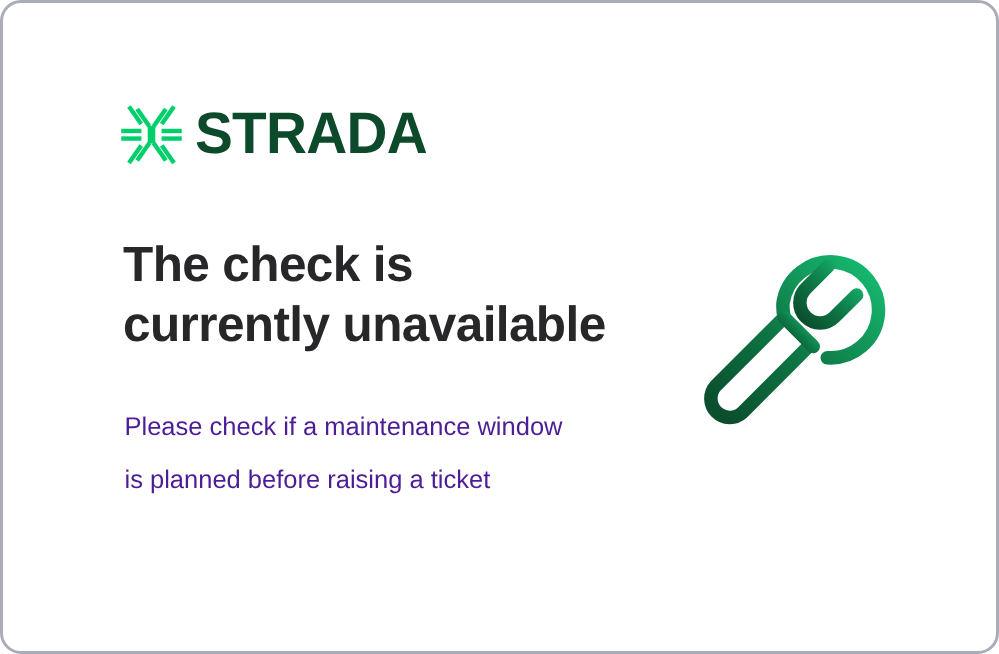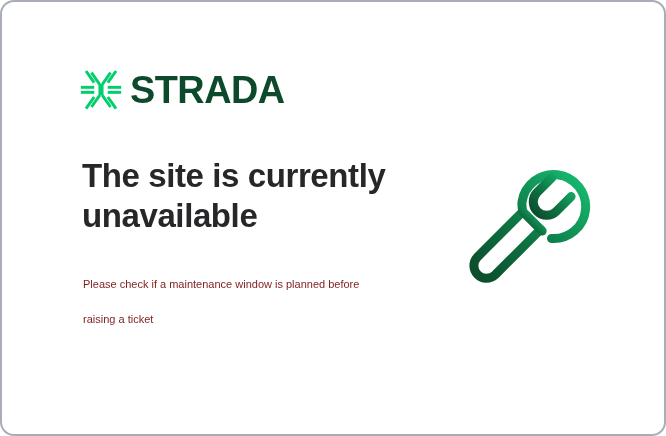--- a/index.html
+++ b/index.html
@@ -69,24 +69,24 @@
   }
 
   
   .body-copy {
     position: absolute;
     left: 81px;
     top: 265px;
     width: 300px;
     margin: 0;
     font-family: "Liberation Sans", sans-serif;
-    font-size: 11px;
+    font-size: 17px;
     line-height: 35px;
     font-weight: normal;
-    color: #7f1d1d;
+    color: #4c1d95;
   }
 
   
   .wrench-wrap {
     position: absolute;
     left: 455px;
     top: 150px;
     width: 160px;
     height: 160px;
   }
@@ -130,21 +130,21 @@
 
           <rect x="59.5" y="62" width="7" height="34" transform="rotate(-35 63 79)"></rect>
 
           <rect x="44" y="38" width="12" height="28"></rect>
         </g>
       </svg>
     </span>
     <span class="brand-word">STRADA</span>
   </div>
 
-  <h1 class="headline">The site is currently unavailable</h1>
+  <h1 class="headline">The check is currently unavailable</h1>
 
   <p class="body-copy">Please check if a maintenance window is planned before raising a ticket</p>
 
   <div class="wrench-wrap">
     <svg class="wrench-svg" viewBox="0 0 160 160" aria-hidden="true">
       <defs>
         <linearGradient id="wrenchGrad" x1="0.05" y1="0.95" x2="0.95" y2="0.08">
           <stop offset="0%" stop-color="#0b4f2e"></stop>
           <stop offset="45%" stop-color="#0e7544"></stop>
           <stop offset="100%" stop-color="#15b56d"></stop>

